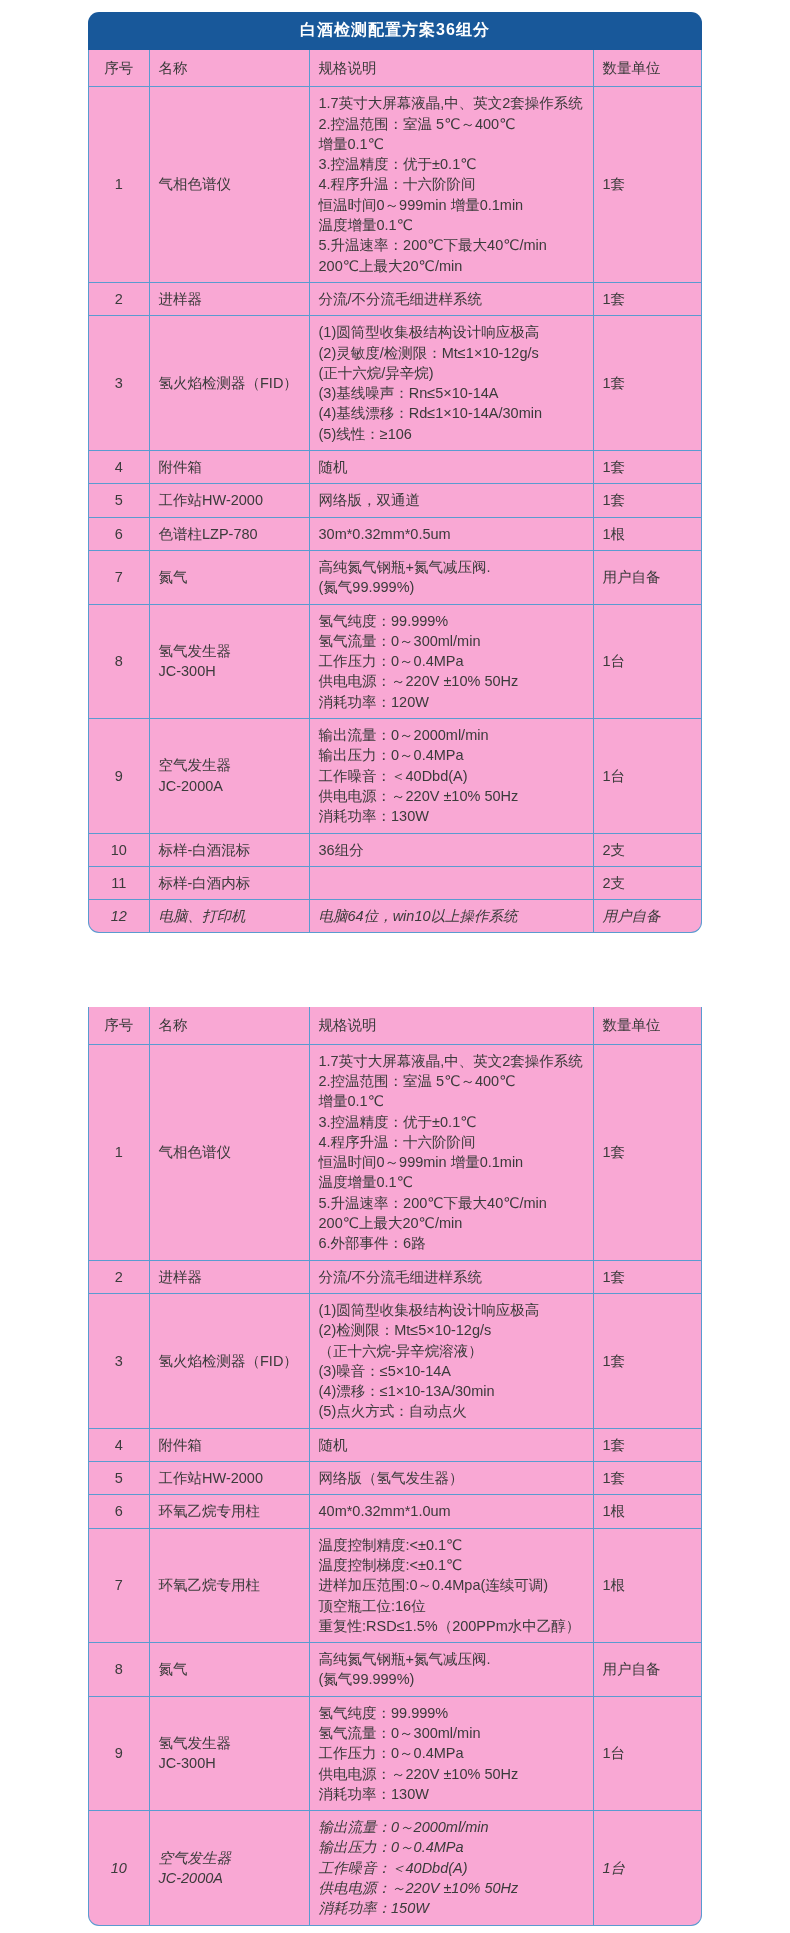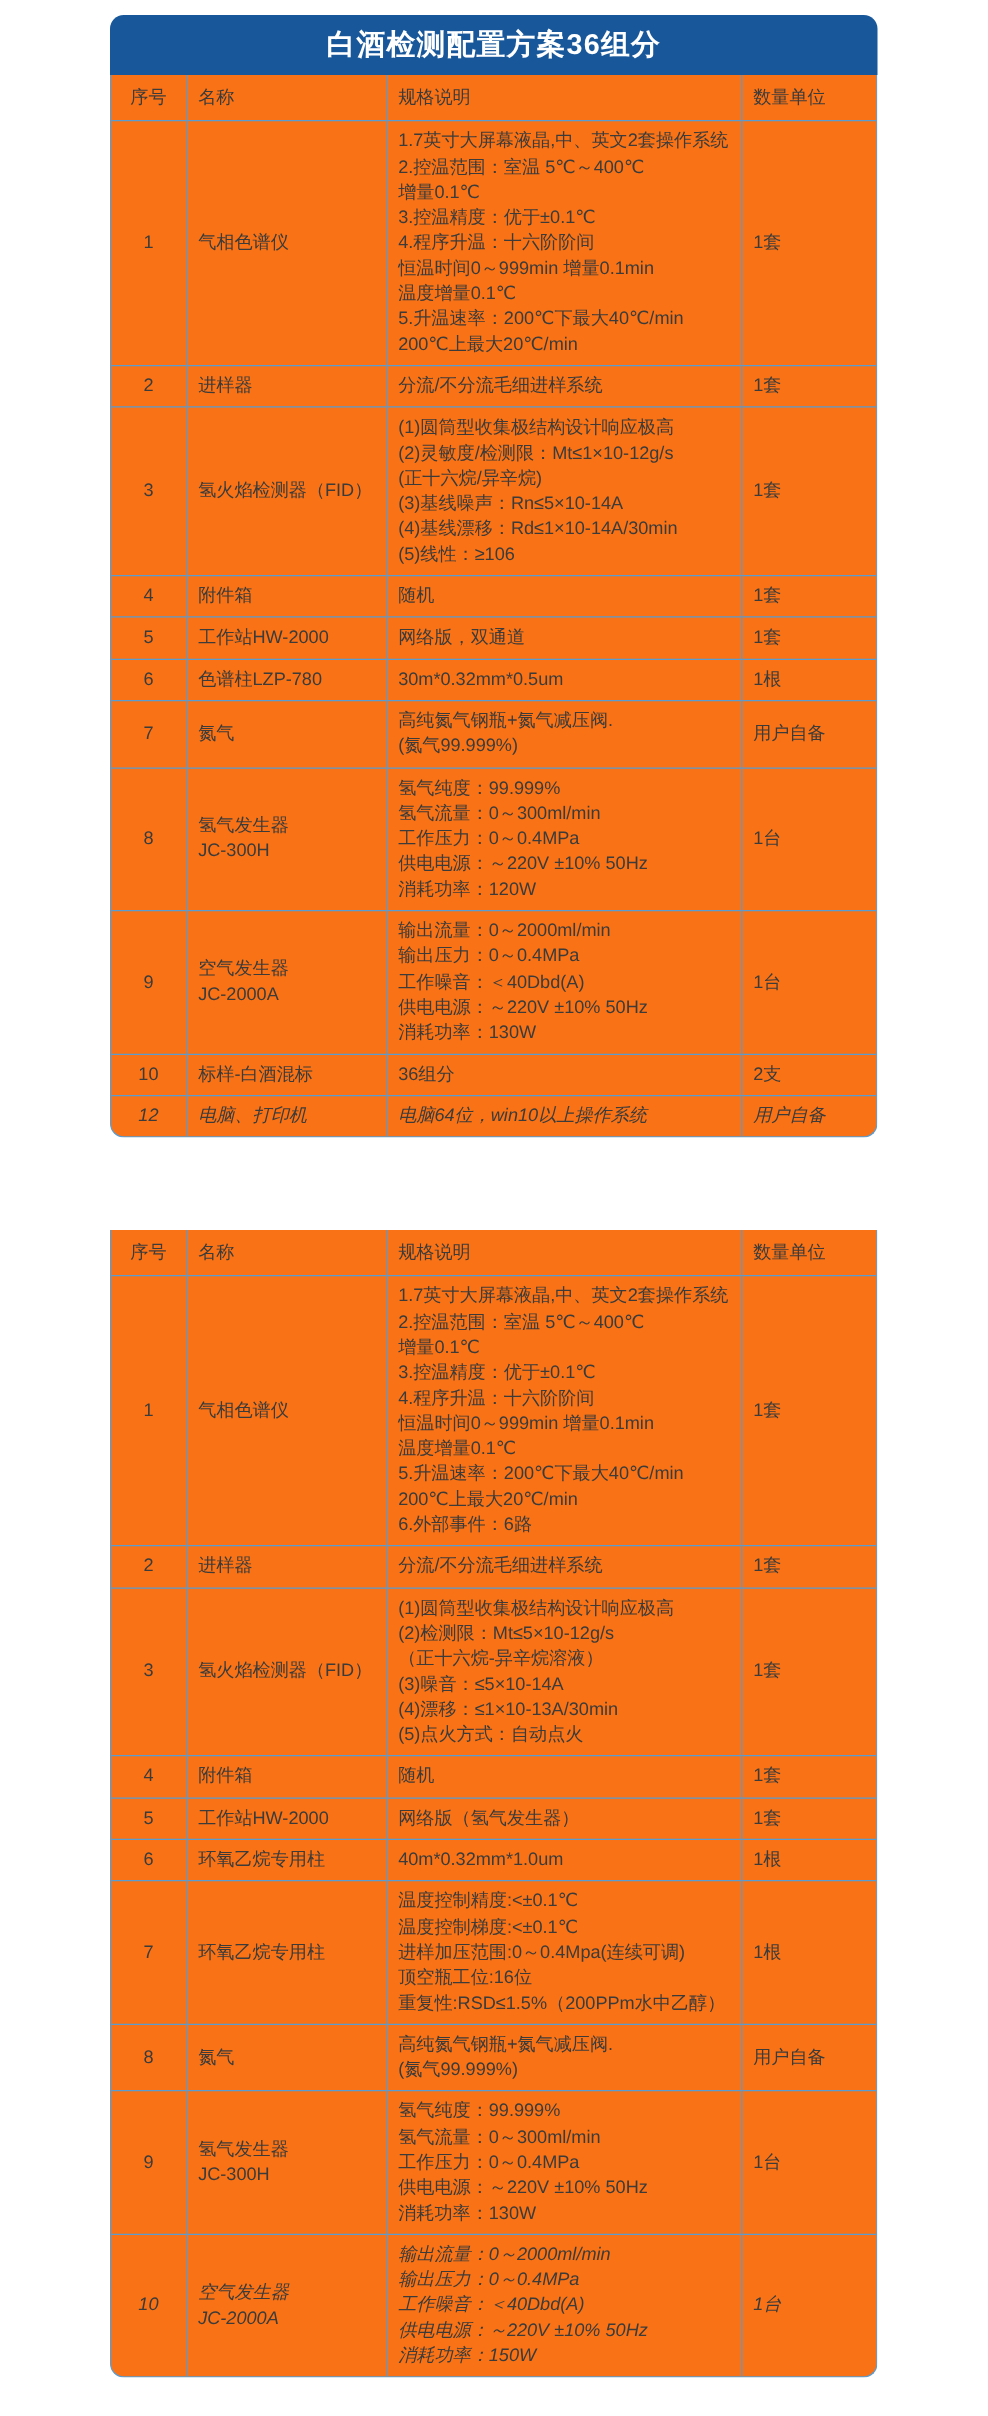--- a/index.html
+++ b/index.html
@@ -11,26 +11,26 @@
   .page{
     width:790px;min-height:1933px;box-sizing:border-box;
     padding:12px 0 24px;margin:0 auto;
     font-family:"Liberation Sans","DejaVu Sans",sans-serif;
     color:var(--txt);
   }
   .spec-table{width:614px;margin:0 auto 74px;}
   .spec-table:last-child{margin-bottom:0;}
   .tbl-title{
     background:var(--hdr);color:#ffffff;font-weight:bold;
-    font-size:23px;text-align:center;padding:8px 0 9px;
+    font-size:16px;text-align:center;padding:8px 0 9px;
     border-radius:11px 11px 0 0;letter-spacing:1px;
   }
   .tbl-body{
     border:1px solid var(--line);border-top:none;
-    border-radius:0 0 11px 11px;overflow:hidden;background:#f97316;
+    border-radius:0 0 11px 11px;overflow:hidden;background:#f9a8d4;
   }
   table{border-collapse:collapse;width:100%;table-layout:fixed;}
   col.c-no{width:60px;}
   col.c-name{width:160px;}
   col.c-spec{width:284px;}
   col.c-qty{width:110px;}
   th,td{
     border-right:1px solid var(--line);
     border-bottom:1px solid var(--line);
     padding:6px 9px;font-size:14.5px;line-height:1.4;
@@ -142,20 +142,26 @@
 输出压力：0～0.4MPa
 工作噪音：＜40Dbd(A)
 供电电源：～220V ±10% 50Hz
 消耗功率：130W</td>
               <td class="cell-qty">1台</td>
             </tr>
             <tr>
               <td class="cell-no">10</td>
               <td class="cell-name">标样-白酒混标</td>
               <td class="cell-spec">36组分</td>
+              <td class="cell-qty">2支</td>
+            </tr>
+            <tr>
+              <td class="cell-no">11</td>
+              <td class="cell-name">标样-白酒内标</td>
+              <td class="cell-spec"></td>
               <td class="cell-qty">2支</td>
             </tr>
             <tr>
               <td class="cell-no">12</td>
               <td class="cell-name">电脑、打印机</td>
               <td class="cell-spec">电脑64位，win10以上操作系统</td>
               <td class="cell-qty">用户自备</td>
             </tr>
           </tbody>
         </table>

